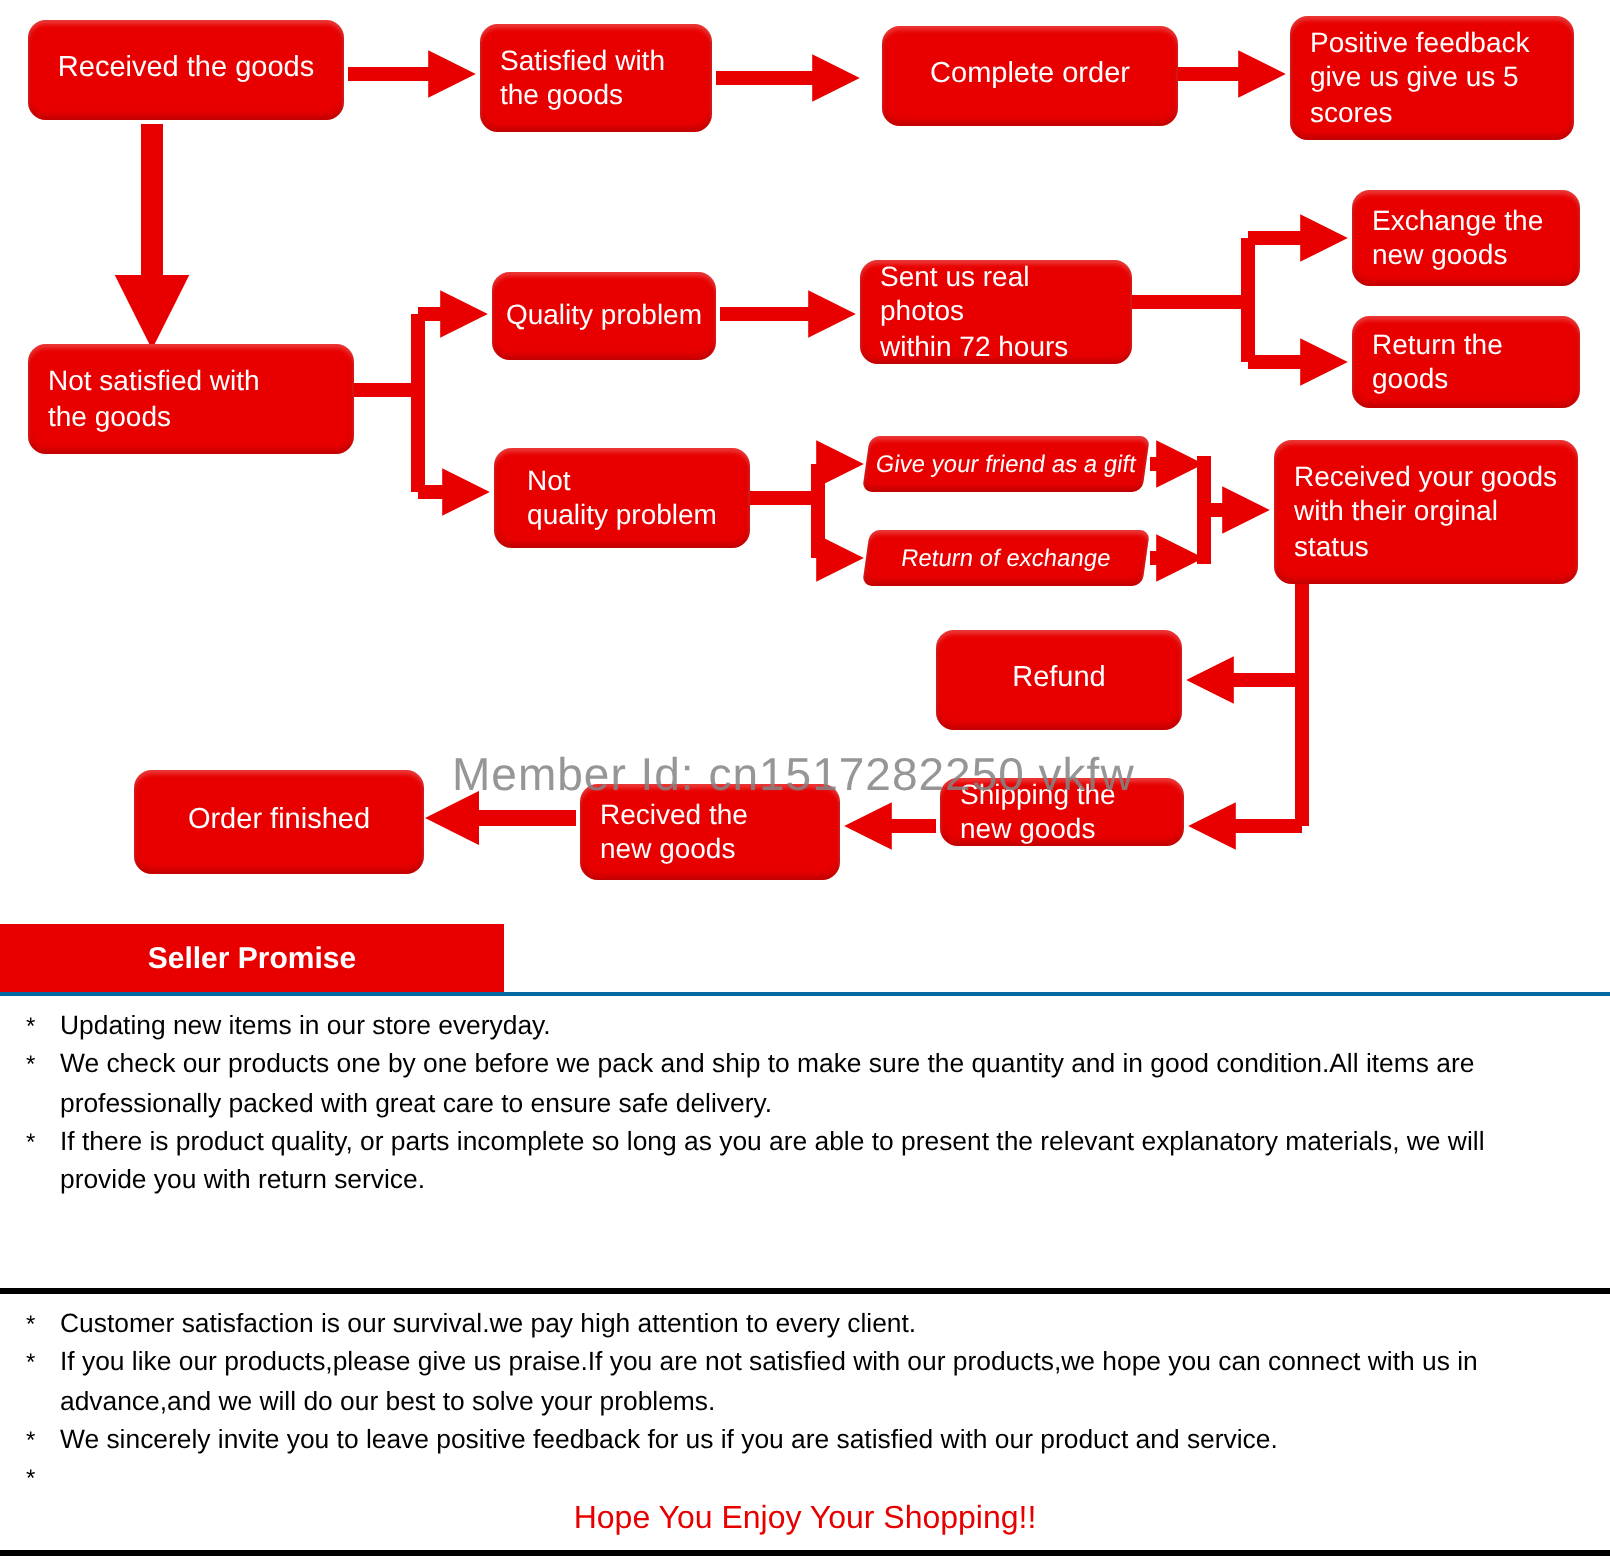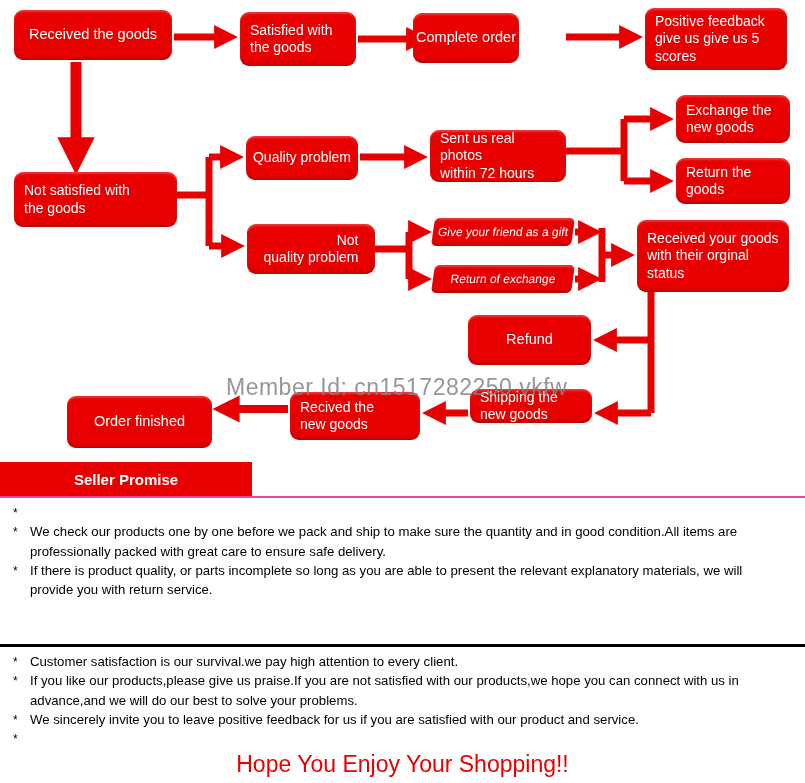--- a/index.html
+++ b/index.html
@@ -12,39 +12,39 @@
   .arrows { position:absolute; left:0; top:0; z-index:1; }
   .arrows line { stroke:#e80000; stroke-width:7; }
   .arrows line.t11 { stroke-width:11; }
   .arrows line.t8 { stroke-width:8; }
   .node {
     position:absolute; background:#e80000; color:#fff;
     border-radius:9px; display:flex; align-items:center;
     font-size:14px; line-height:1.24; white-space:pre-line; z-index:2;
     box-shadow: inset 0 2px 2px rgba(255,255,255,.22), inset 0 -2px 3px rgba(110,0,0,.35);
   }
-  .node.c { justify-content:center; text-align:right; font-size:14.5px; }
+  .node.c { justify-content:center; text-align:left; font-size:14.5px; }
   .node.l { padding-left:10px; padding-right:6px; }
   .node.skew { transform:skewX(-8deg); border-radius:5px; font-size:12px;
     justify-content:center; text-align:center; white-space:nowrap; }
   .watermark {
     position:absolute; left:226px; top:374px; z-index:3;
     font-size:23px; color:rgba(132,132,132,.85); letter-spacing:.5px;
   }
-  .promise-header-row { border-bottom:2px solid #ec4899; }
+  .promise-header-row { border-bottom:2px solid #0369a1; }
   .promise-header {
     width:252px; height:34px; background:#e80000; color:#fff;
     font-weight:bold; font-size:15px; display:flex; align-items:center; justify-content:center;
   }
   .bullets { padding:5px 18px 0 13px; }
   .bullet { display:flex; font-size:13.2px; line-height:1.45; color:#000; }
   .bullet .mk { width:17px; flex:0 0 17px; font-size:12px; padding-top:2px; }
   .bullets.top { min-height:146px; }
   .divider { border-top:3px solid #000; }
-  .footer-text { text-align:center; color:#e80000; font-size:23px; margin-top:3px; }
+  .footer-text { text-align:center; color:#e80000; font-size:16px; margin-top:3px; }
   .bottom-line { border-top:3px solid #000; margin-top:6px; }
 </style>
 </head>
 <body>
 
 <div class="flowchart">
 
   <svg class="arrows" width="805" height="462" viewBox="0 0 805 462">
     <defs>
       <marker id="ah" viewBox="0 0 10 10" refX="5" refY="5" markerWidth="3.4" markerHeight="3.4" orient="auto">
@@ -75,21 +75,21 @@
     <line x1="651" y1="292" x2="651" y2="413"></line>
     <line x1="651" y1="340" x2="605" y2="340" marker-end="url(#ah)"></line>
     <line x1="651" y1="413" x2="606" y2="413" marker-end="url(#ah)"></line>
     <line x1="468" y1="413" x2="434" y2="413" marker-end="url(#ah)"></line>
     <line class="t8" x1="288" y1="409" x2="226" y2="409" marker-end="url(#ah)"></line>
   </svg>
 
   <div class="node c" style="left:14px;top:10px;width:158px;height:50px">Received the goods</div>
   <div class="node l" style="left:240px;top:12px;width:116px;height:54px">Satisfied with
 the goods</div>
-  <div class="node c" style="left:413px;top:13px;width:106px;height:50px">Complete order</div>
+  <div class="node c" style="left:441px;top:13px;width:148px;height:50px">Complete order</div>
   <div class="node l" style="left:645px;top:8px;width:142px;height:62px">Positive feedback
 give us give us 5
 scores</div>
   <div class="node l" style="left:14px;top:172px;width:163px;height:55px">Not satisfied with
 the goods</div>
   <div class="node c" style="left:246px;top:136px;width:112px;height:44px;font-size:14px">Quality problem</div>
   <div class="node l" style="left:430px;top:130px;width:136px;height:52px">Sent us real photos
 within 72 hours</div>
   <div class="node l" style="left:676px;top:95px;width:114px;height:48px">Exchange the
 new goods</div>
@@ -100,33 +100,34 @@
   <div class="node skew" style="left:433px;top:218px;width:140px;height:28px">Give your friend as a gift</div>
   <div class="node skew" style="left:433px;top:265px;width:140px;height:28px">Return of exchange</div>
   <div class="node c" style="left:468px;top:315px;width:123px;height:50px">Refund</div>
   <div class="node l" style="left:637px;top:220px;width:152px;height:72px">Received your goods
 with their orginal
 status</div>
   <div class="node l" style="left:470px;top:389px;width:122px;height:34px">Shipping the
 new goods</div>
   <div class="node l" style="left:290px;top:392px;width:130px;height:48px">Recived the
 new goods</div>
-  <div class="node c" style="left:67px;top:396px;width:145px;height:52px">Order finished</div>
+  <div class="node c" style="left:67px;top:385px;width:145px;height:52px">Order finished</div>
 
   <div class="watermark">Member Id: cn1517282250 vkfw</div>
 </div>
 
 <div>
   <div class="promise-header-row">
     <div class="promise-header">Seller Promise</div>
   </div>
 
   <div class="bullets top">
     <div class="bullet">
       <span class="mk">*</span>
+      <span>Updating new items in our store everyday.</span>
     </div>
     <div class="bullet">
       <span class="mk">*</span>
       <span>We check our products one by one before we pack and ship to make sure the quantity and in good condition.All items are professionally packed with great care to ensure safe delivery.</span>
     </div>
     <div class="bullet">
       <span class="mk">*</span>
       <span>If there is product quality, or parts incomplete so long as you are able to present the relevant explanatory materials, we will provide you with return service.</span>
     </div>
   </div>

